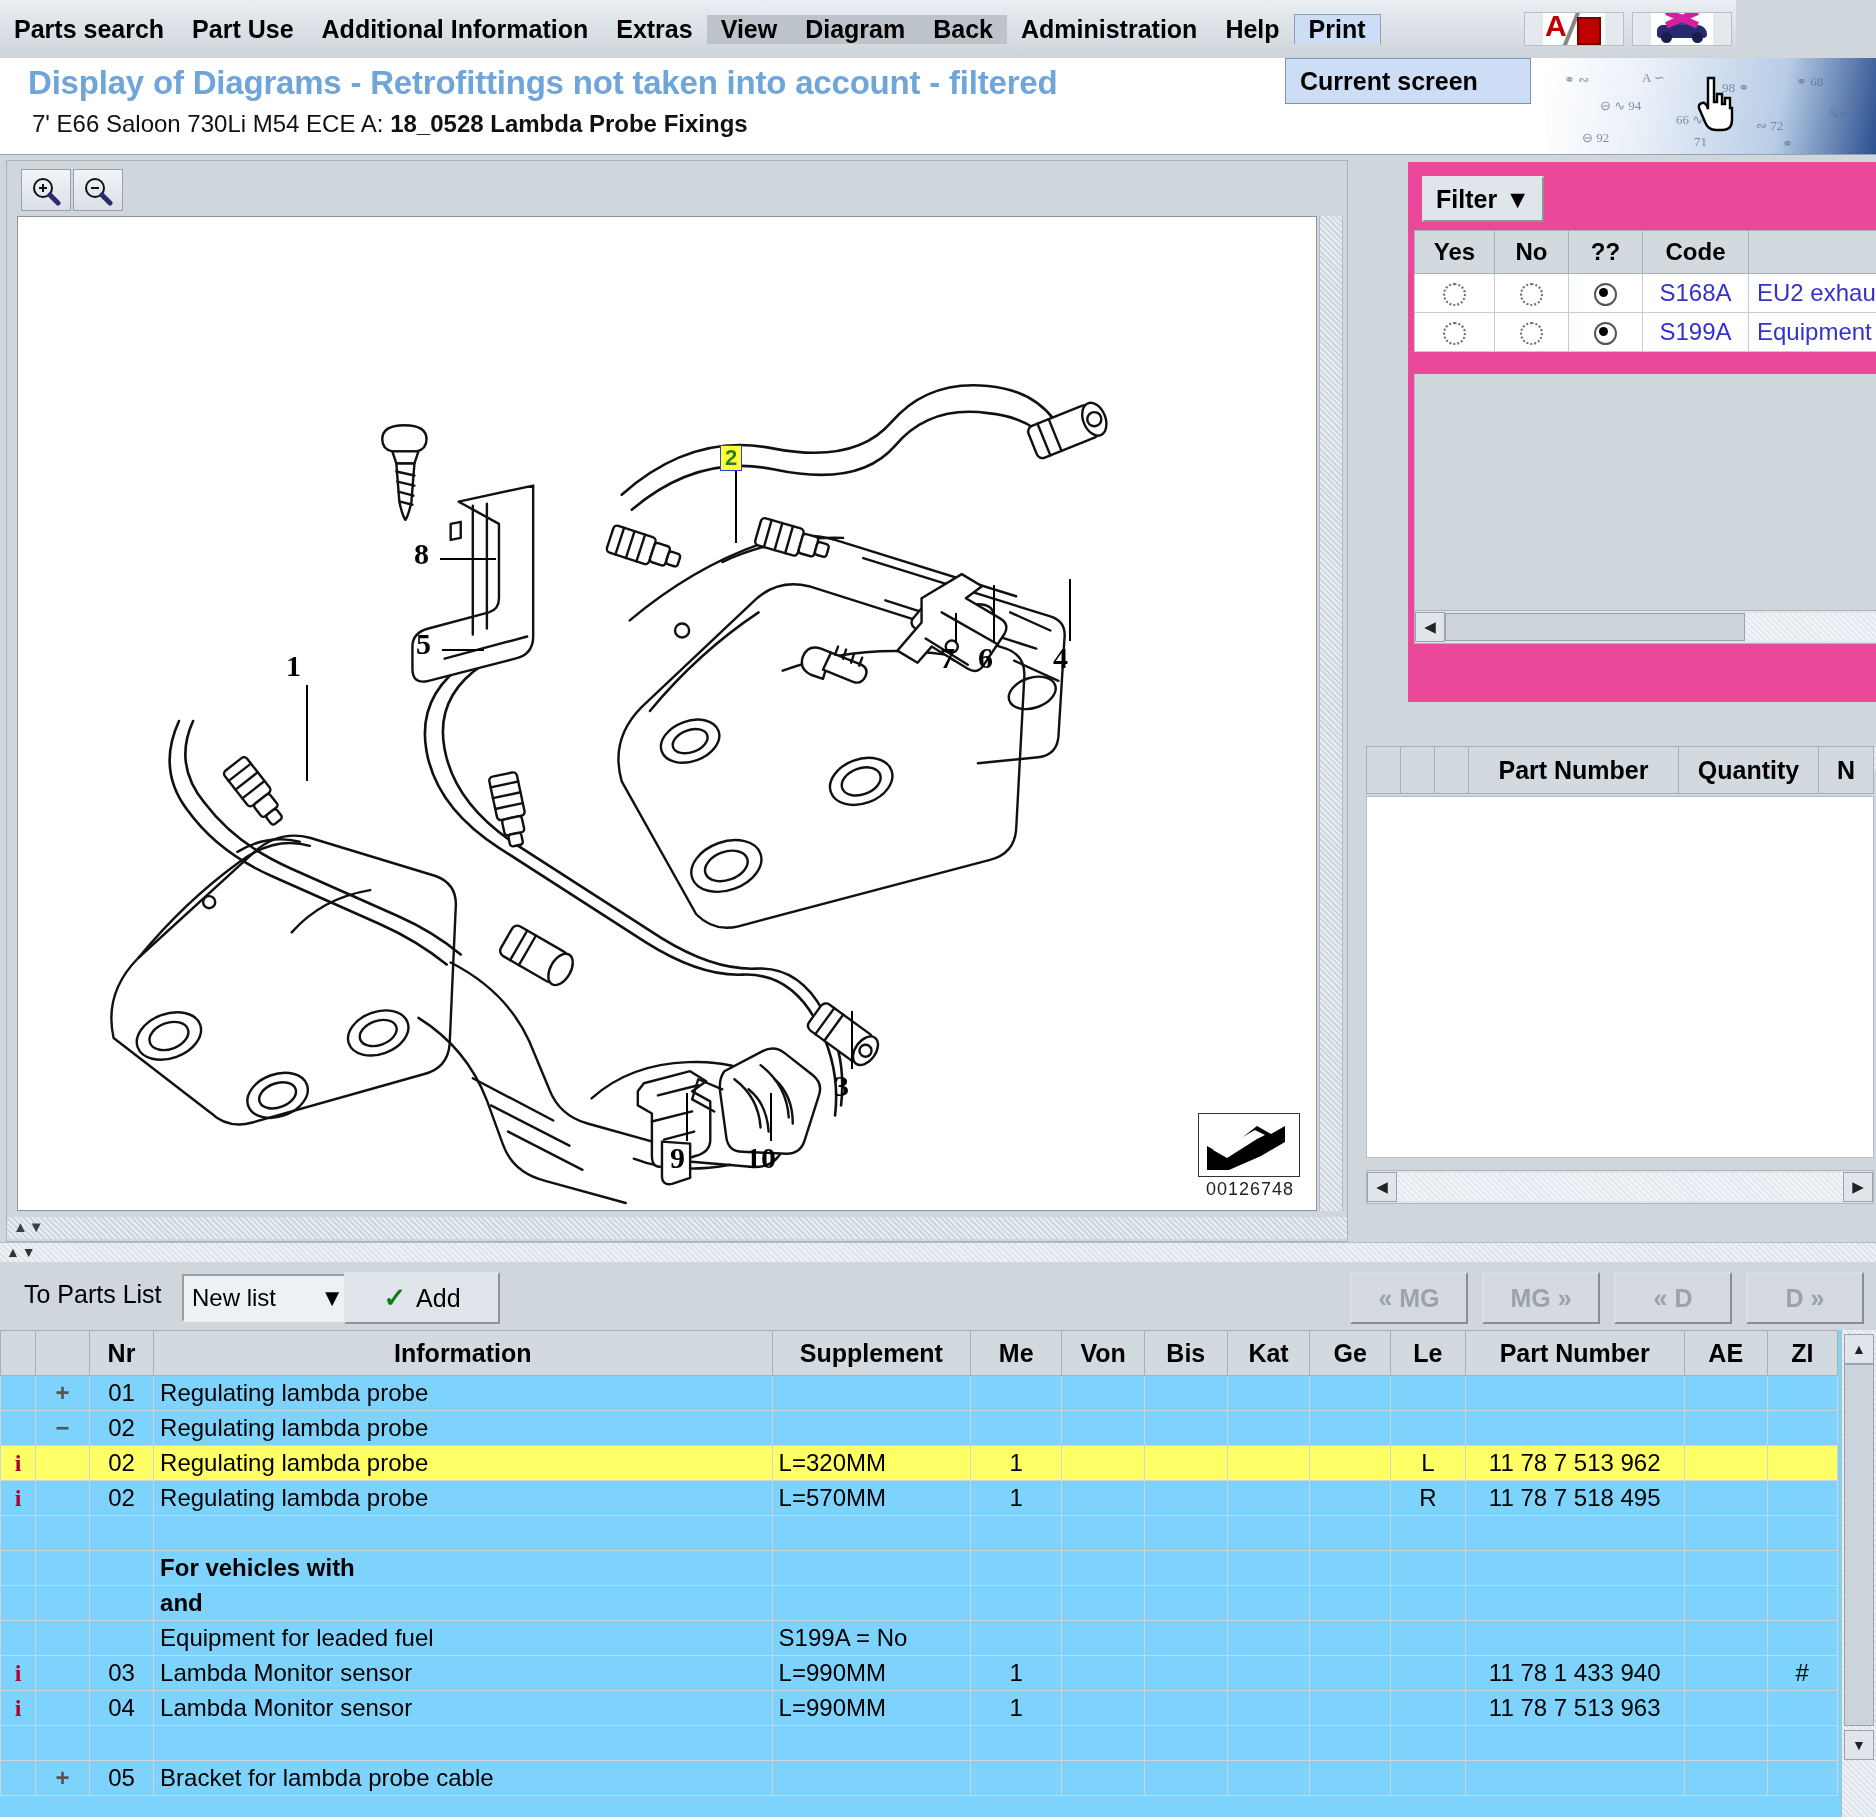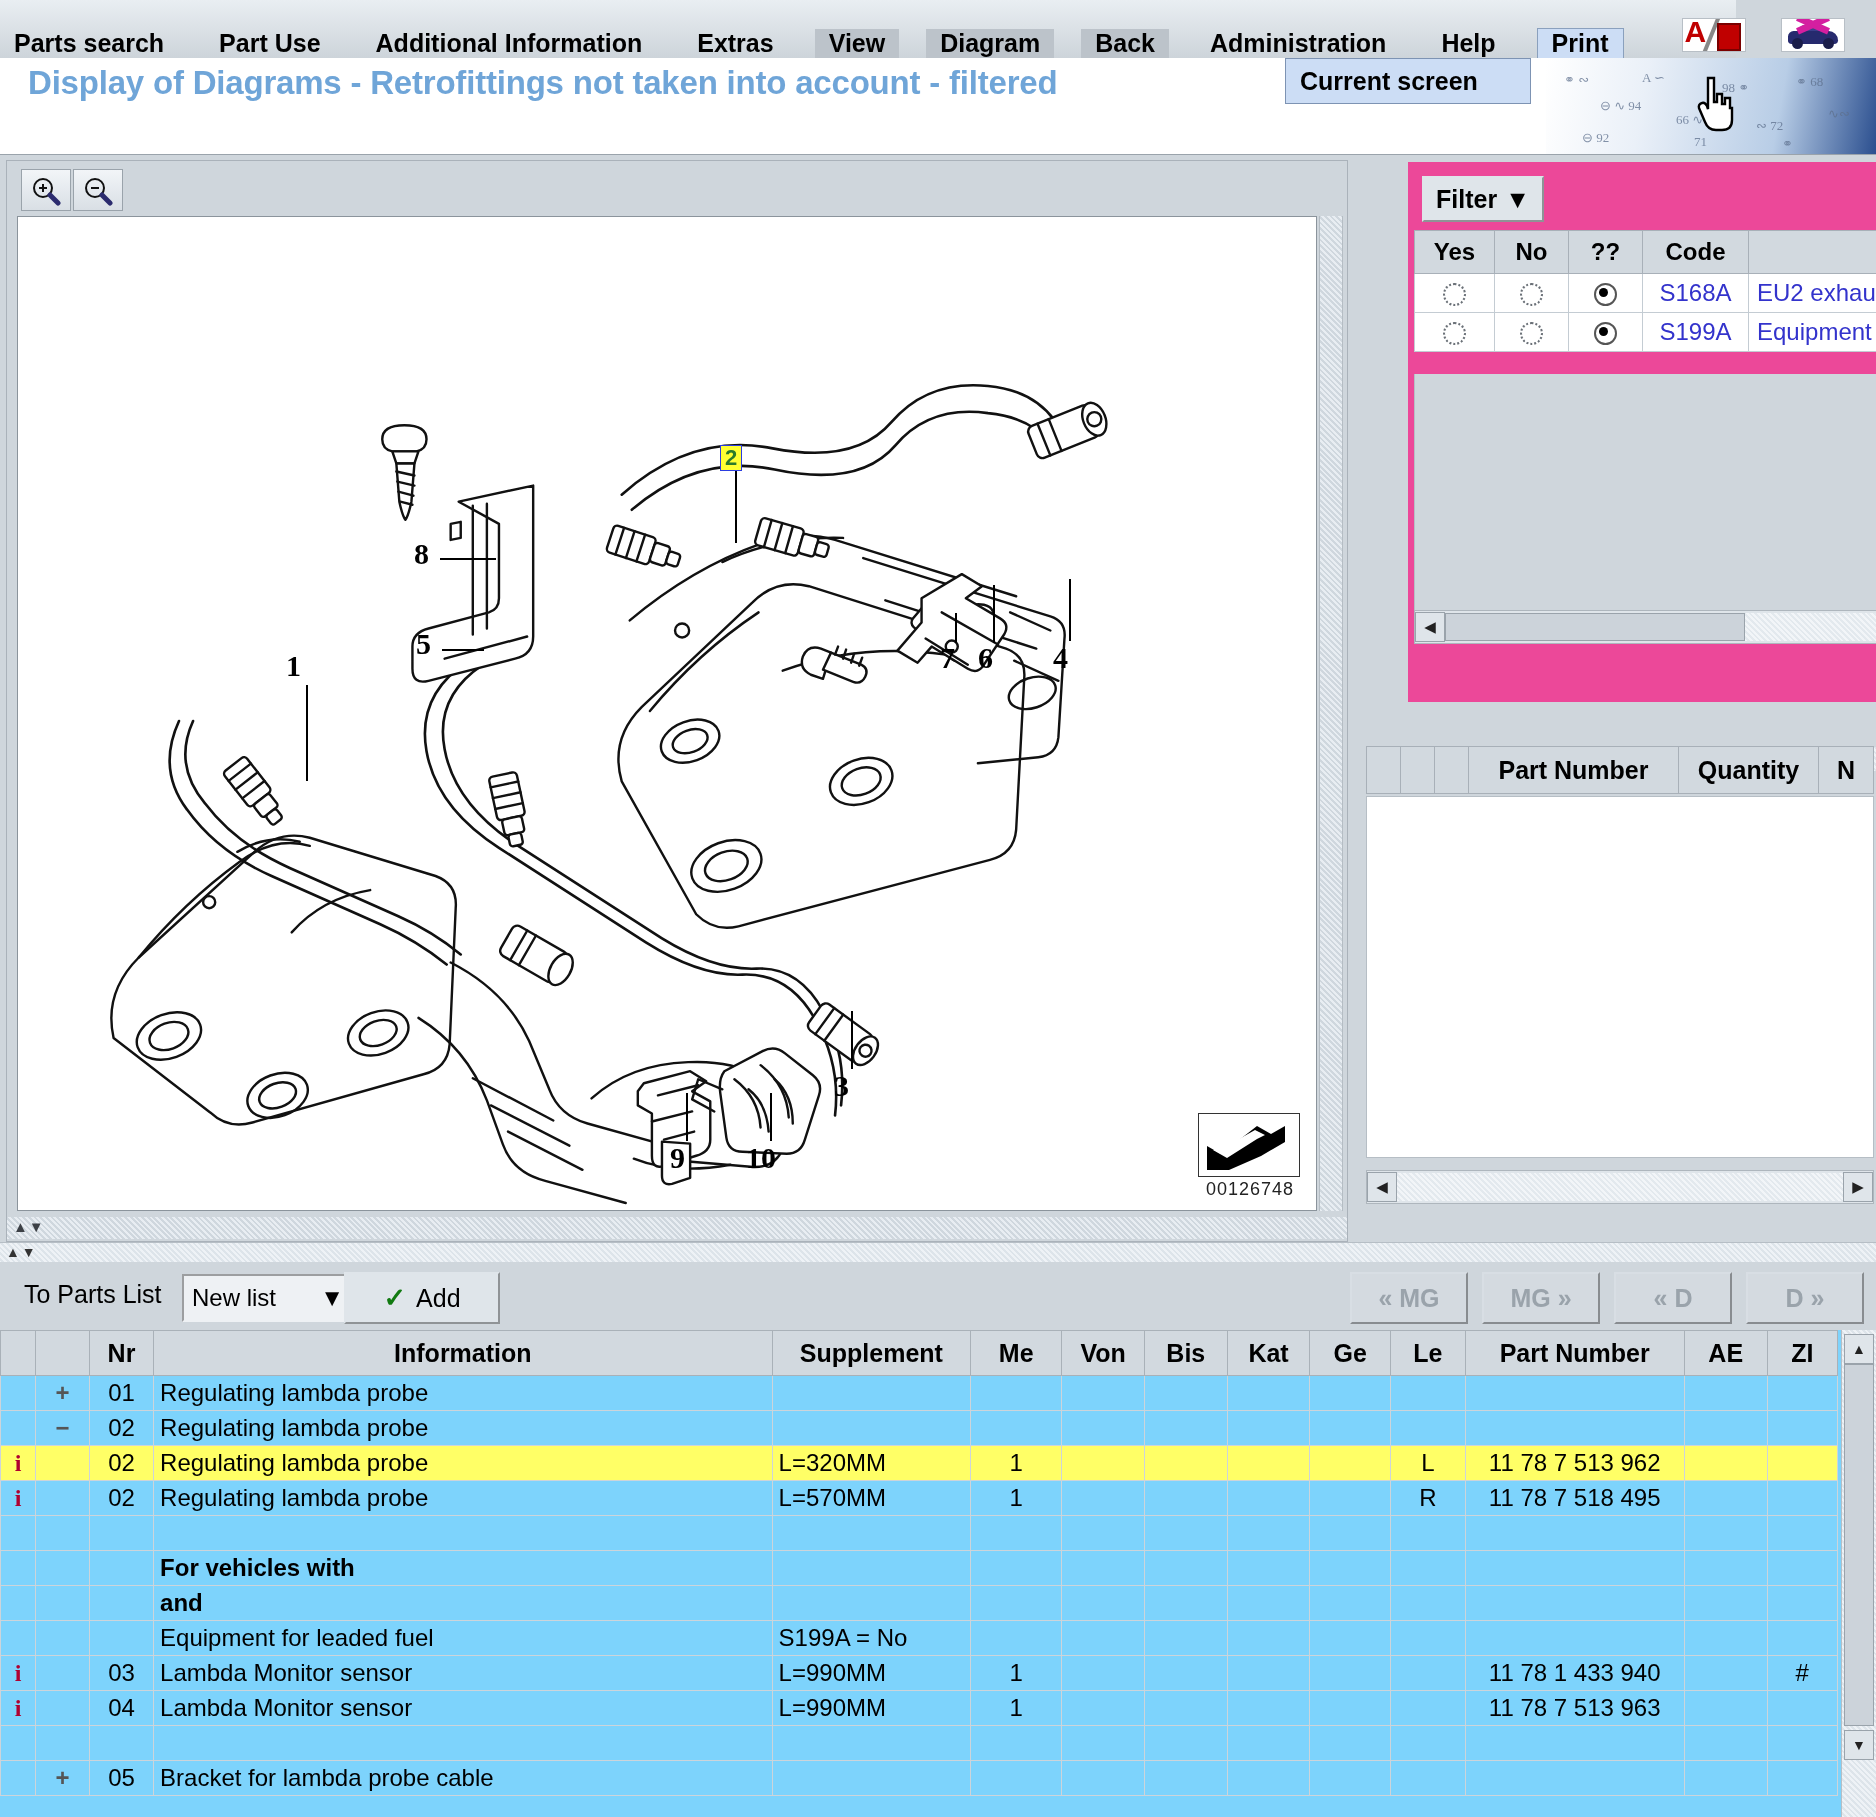--- a/index.html
+++ b/index.html
@@ -10,21 +10,21 @@
     overflow:hidden;
     -webkit-font-smoothing:none;
   }
   .app{position:relative;width:1876px;height:1817px;background:#cfd6dc;}
 
   
   .menubar{
     position:absolute;left:0;top:0;width:1736px;height:58px;
     background:linear-gradient(#e9eef2,#cdd4da);
     border-bottom:1px solid #9aa3ab;
-    display:flex;align-items:flex-end;gap:27px;
+    display:flex;align-items:center;
   }
   .menu-item{
     display:flex;align-items:center;padding:0 14px;
     font-size:25px;font-weight:bold;color:#000;white-space:nowrap;
     cursor:default;
   }
   .menu-item.hl{background:#bcc3ca;}
   .menu-item.active{
     background:#ccddf5;border-left:1px solid #8aa0bd;border-right:1px solid #8aa0bd;
     border-top:1px solid #8aa0bd;
@@ -291,20 +291,23 @@
           <div class="w1"></div>
           <div class="w2"></div>
         <div class="x1"></div>
           <div class="x2"></div>
       </div>
     </div>
   </div>
 
   <div class="header">
     <div class="hdr-title">Display of Diagrams - Retrofittings not taken into account - filtered</div>
+    <div class="hdr-sub">
+      <span>7' E66 Saloon 730Li M54 ECE  A: </span><b>18_0528 Lambda Probe Fixings</b>
+    </div>
     <div class="banner">
       <span class="scrib" style="left:18px;top:14px;">⚭ ∾</span>
       <span class="scrib" style="left:54px;top:40px;">⊖ ∿ 94</span>
       <span class="scrib" style="left:96px;top:12px;">A ∽</span>
       <span class="scrib" style="left:130px;top:54px;">66 ∿</span>
       <span class="scrib" style="left:176px;top:22px;">98 ⚭</span>
       <span class="scrib" style="left:210px;top:60px;">∾ 72</span>
       <span class="scrib" style="left:250px;top:16px;">⚭ 68</span>
       <span class="scrib" style="left:282px;top:48px;">∿∾</span>
       <span class="scrib" style="left:36px;top:72px;">⊖ 92</span>

